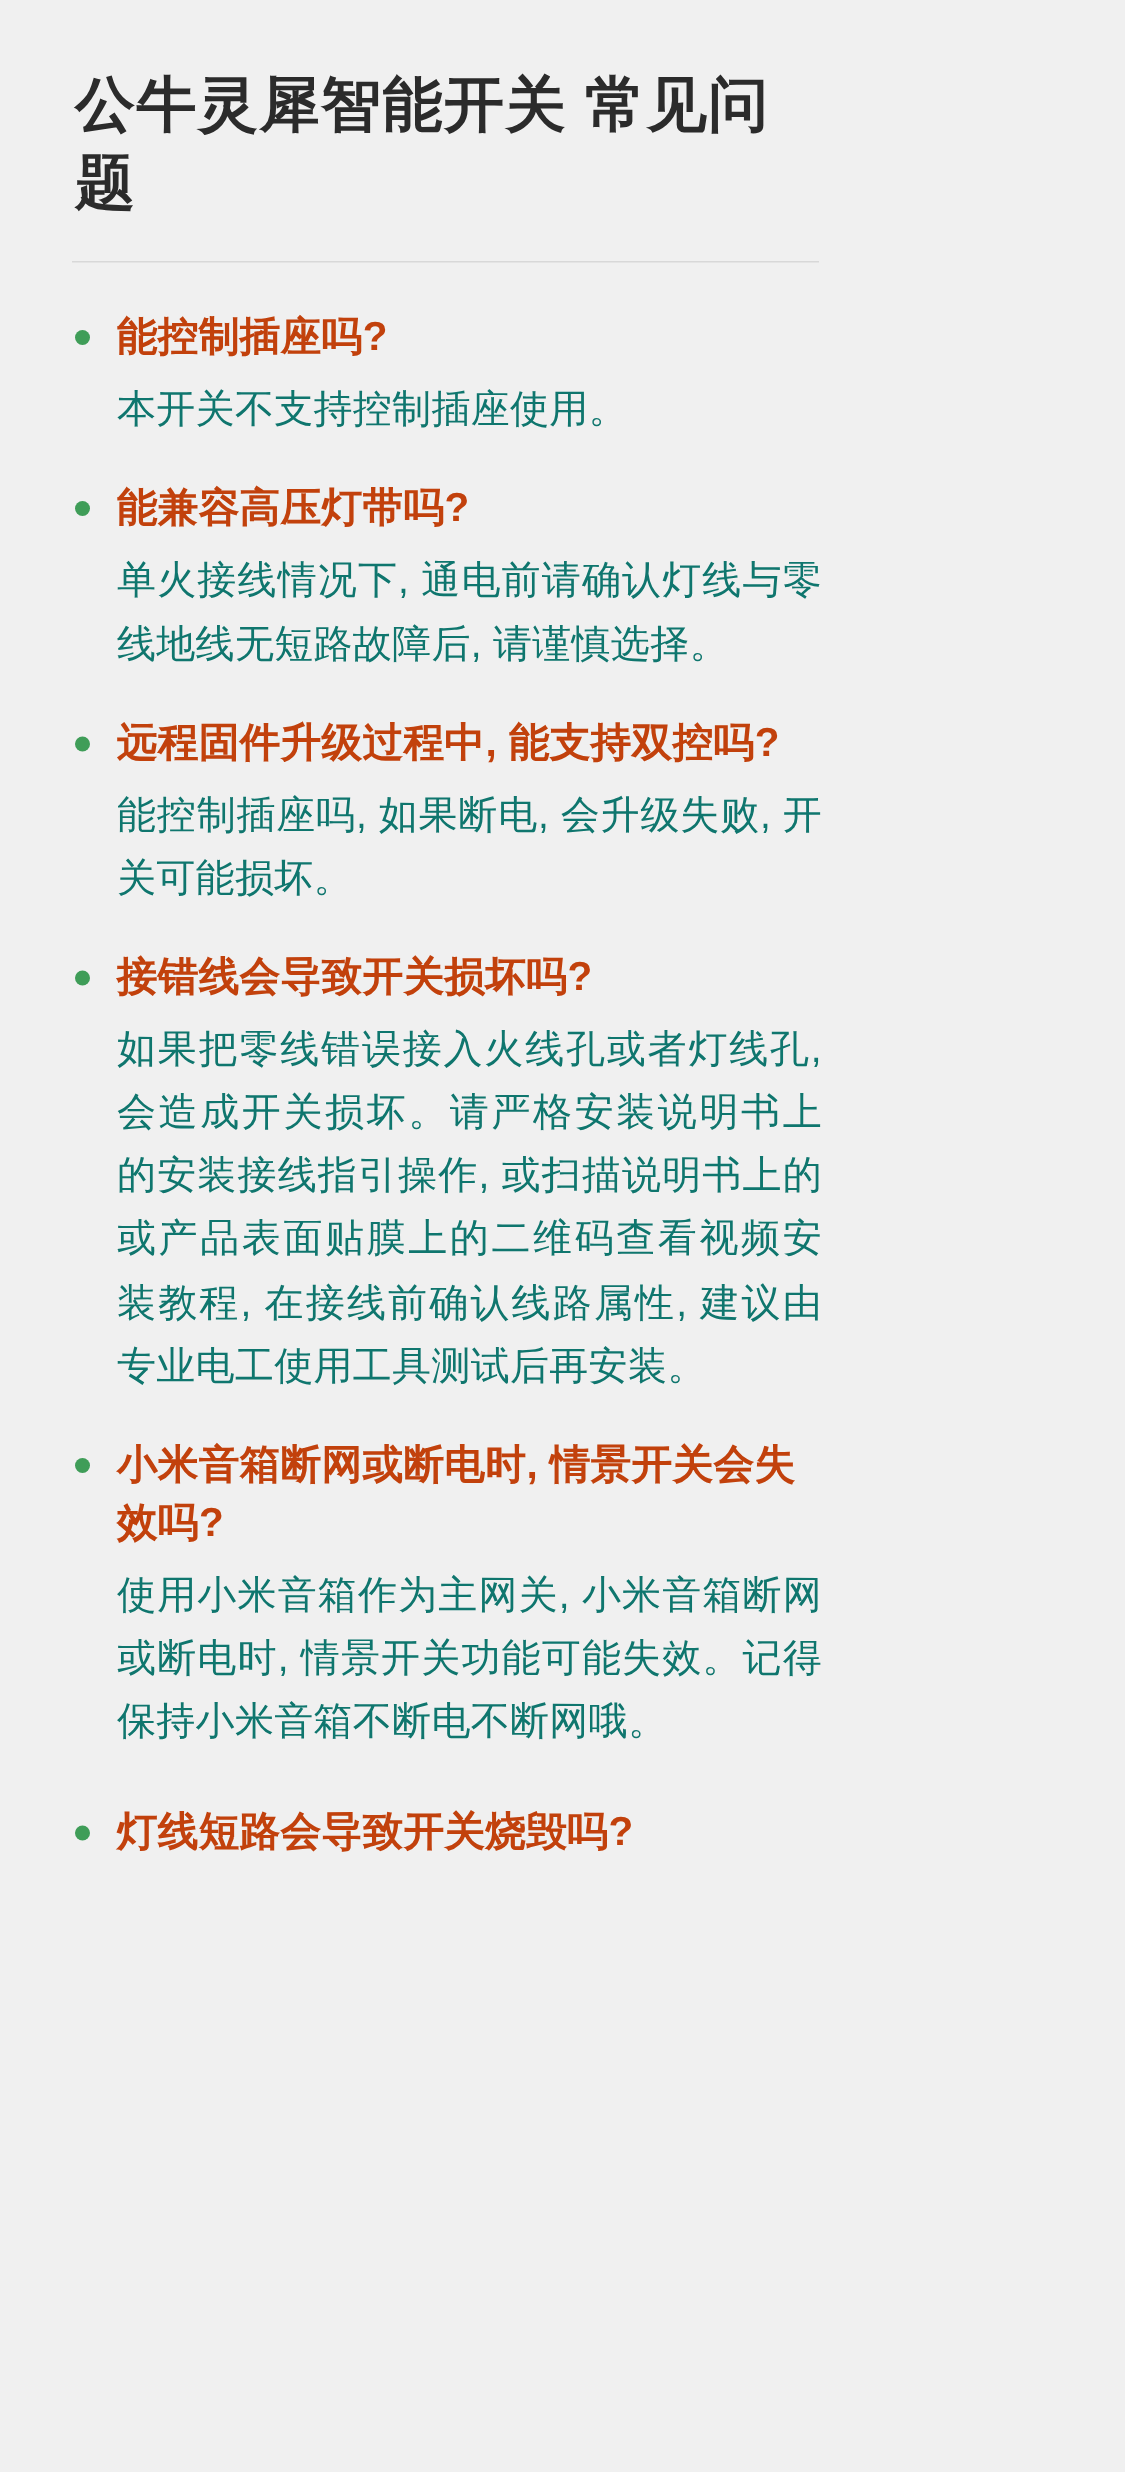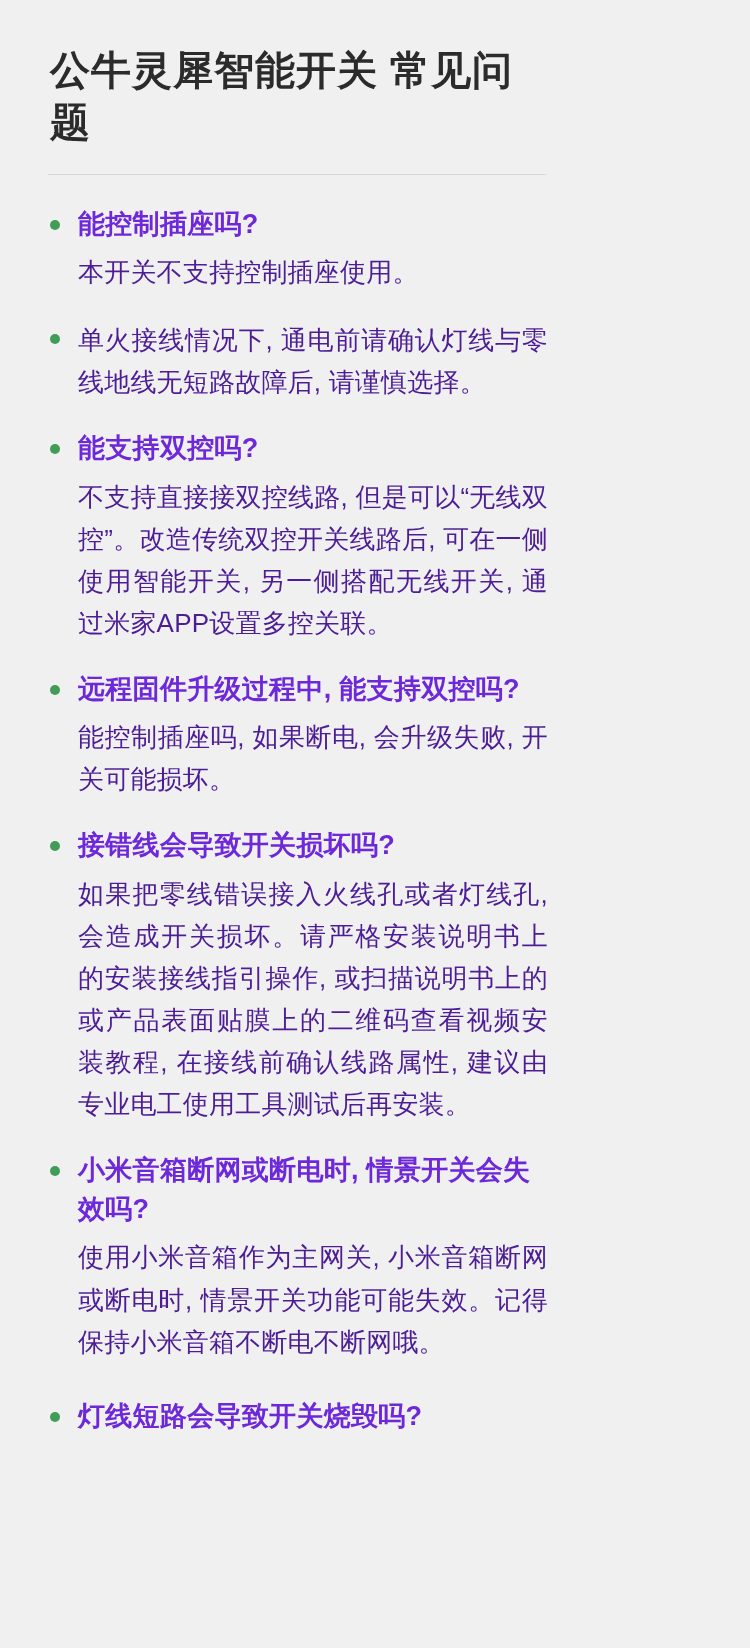--- a/index.html
+++ b/index.html
@@ -52,28 +52,28 @@
     left: 4px;
     top: 15px;
     width: 10px;
     height: 10px;
     border-radius: 50%;
     background: #3f9d58;
   }
   .q {
     font-size: 27px;
     font-weight: bold;
-    color: #6d28d9;
+    color: #c2410c;
     line-height: 1.45;
     margin: 0 0 7px 0;
     letter-spacing: 0.3px;
   }
   .a {
     font-size: 26px;
-    color: #4c1d95;
+    color: #0f766e;
     line-height: 1.62;
     margin: 0;
     letter-spacing: 0.2px;
     text-align: justify;
   }
 </style>
 </head>
 <body>
 
 <div class="page">
@@ -85,28 +85,24 @@
   <ul class="faq-list">
 
     <li class="faq-item">
       <span class="bullet"></span>
       <p class="q">能控制插座吗?</p>
       <p class="a">本开关不支持控制插座使用。</p>
     </li>
 
     <li class="faq-item">
       <span class="bullet"></span>
+      <p class="q">能兼容高压灯带吗?</p>
       <p class="a">单火接线情况下, 通电前请确认灯线与零线地线无短路故障后, 请谨慎选择。</p>
     </li>
 
-    <li class="faq-item">
-      <span class="bullet"></span>
-      <p class="q">能支持双控吗?</p>
-      <p class="a">不支持直接接双控线路, 但是可以“无线双控”。改造传统双控开关线路后, 可在一侧使用智能开关, 另一侧搭配无线开关, 通过米家APP设置多控关联。</p>
-    </li>
 
     <li class="faq-item">
       <span class="bullet"></span>
       <p class="q">远程固件升级过程中, 能支持双控吗?</p>
       <p class="a">能控制插座吗, 如果断电, 会升级失败, 开关可能损坏。</p>
     </li>
 
     <li class="faq-item">
       <span class="bullet"></span>
       <p class="q">接错线会导致开关损坏吗?</p>

